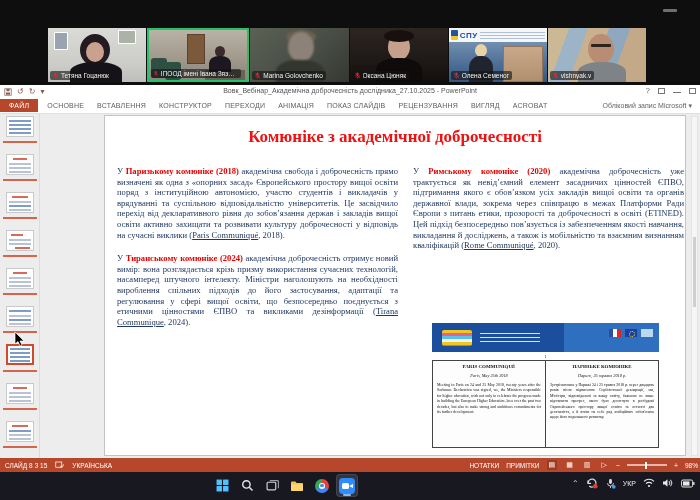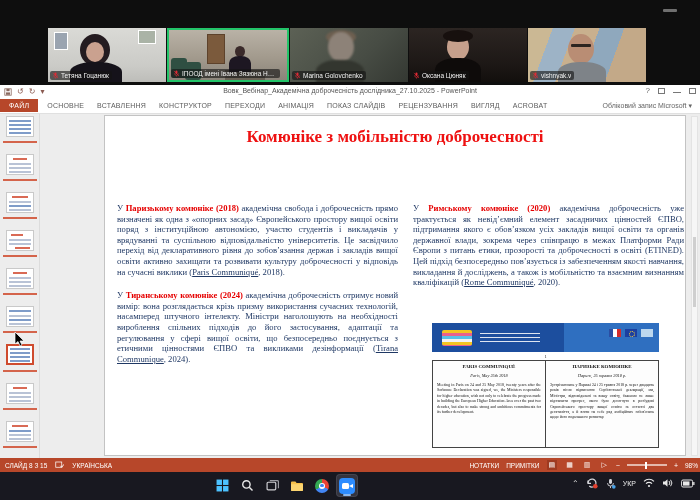--- a/index.html
+++ b/index.html
@@ -89,21 +89,21 @@
   .vthumb { position:absolute; left:1px; top:120px; width:3px; height:70px; background:#cfcfcf; }
 
   
   .slide { position:absolute; left:104px; top:1px; width:582px; height:341px; background:#fff; border:1px solid #c3c3c3; }
   .s-title { position:absolute; left:0; top:11px; width:100%; text-align:center;
              font-family:"Liberation Serif", serif; font-weight:bold; font-size:17px; color:#ee1111; }
   .col { position:absolute; top:50px; }
   .col.left { left:12px; width:281px; }
   .col.right { left:308px; width:271px; }
   .para { font-family:"Liberation Serif", serif; font-size:8.6px; line-height:10.6px;
-          color:#1f3864; text-align:justify;margin-top:37px; }
+          color:#1f3864; text-align:justify; }
   .para + .para { margin-top:13px; }
   .hl { color:#e60000; font-weight:bold; }
   .lnk { color:#1f3864; text-decoration:underline; cursor:pointer; }
 
   
   .docimg { position:absolute; left:19px; top:157px; width:227px; }
   .doc-banner { height:29px; background:linear-gradient(90deg,#1c4e9e 0 58%,#2f6fc0 58% 100%); position:relative; display:flex; align-items:center; }
   .ehea { margin-left:10px; width:30px; height:16px;
           background:repeating-linear-gradient(180deg,#f3c521 0 3px,#e8618c 3px 6px,#58c1e8 6px 9px,#f3f3f3 9px 12px); border-radius:2px; }
   .btext { margin-left:8px; width:60px; height:10px; background:repeating-linear-gradient(180deg,rgba(255,255,255,.85) 0 1.5px,transparent 1.5px 4px); }
@@ -220,20 +220,41 @@
           <svg width="7" height="7" viewBox="0 0 10 10">
               <rect x="3.6" y="0.8" width="2.8" height="4.8" rx="1.4" fill="#e02b35"></rect>
               <path d="M2.2 4.8a2.8 2.8 0 0 0 5.6 0" stroke="#e02b35" fill="none" stroke-width="0.9"></path>
               <line x1="5" y1="7.8" x2="5" y2="9.4" stroke="#e02b35" stroke-width="0.9"></line>
               <line x1="1.4" y1="1.2" x2="8.6" y2="8.6" stroke="#e02b35" stroke-width="0.9"></line>
             </svg>
           <span>Оксана Цюняк</span>
         </div>
       </div>
 
+      <div class="tile">
+        <div class="t5" style="position:absolute;inset:0;">
+          <div class="banner">
+            <div class="crest"></div>
+            <span class="spu">СПУ</span>
+            <div class="fine"></div>
+          </div>
+          <div class="bldg"></div>
+          <div class="head"></div>
+          <div class="torso"></div>
+        </div>
+        <div class="name-tag">
+          <svg width="7" height="7" viewBox="0 0 10 10">
+              <rect x="3.6" y="0.8" width="2.8" height="4.8" rx="1.4" fill="#e02b35"></rect>
+              <path d="M2.2 4.8a2.8 2.8 0 0 0 5.6 0" stroke="#e02b35" fill="none" stroke-width="0.9"></path>
+              <line x1="5" y1="7.8" x2="5" y2="9.4" stroke="#e02b35" stroke-width="0.9"></line>
+              <line x1="1.4" y1="1.2" x2="8.6" y2="8.6" stroke="#e02b35" stroke-width="0.9"></line>
+            </svg>
+          <span>Олена Семеног</span>
+        </div>
+      </div>
 
       <div class="tile">
         <div class="t6" style="position:absolute;inset:0;">
           <div class="head"></div>
           <div class="glasses"></div>
           <div class="torso"></div>
         </div>
         <div class="name-tag">
           <svg width="7" height="7" viewBox="0 0 10 10">
               <rect x="3.6" y="0.8" width="2.8" height="4.8" rx="1.4" fill="#e02b35"></rect>
@@ -351,21 +372,21 @@
             <div class="tl" style="top:16px"></div>
           </div>
         <div class="th-sep" style="top:332px"></div>
       </div>
 
       <svg class="cursor" style="left:14px; top:218px;" width="11" height="15" viewBox="0 0 11 15">
         <path d="M1 0 L1 12 L4 9.5 L6 14 L8 13 L6 9 L10 9 Z" fill="#000" stroke="#fff" stroke-width="0.7"></path>
       </svg>
 
       <div class="slide">
-        <div class="s-title">Комюніке з мобільністю доброчесності</div>
+        <div class="s-title">Комюніке з академічної доброчесності</div>
 
         <div class="col left">
           <p class="para"><span>У </span><span class="hl">Паризькому комюніке (2018)</span><span> академічна свобода і доброчесність прямо визначені як одна з «опорних засад» Європейського простору вищої освіти поряд з інституційною автономією, участю студентів і викладачів у врядуванні та суспільною відповідальністю університетів. Це засвідчило перехід від декларативного рівня до зобов’язання держав і закладів вищої освіти активно захищати та розвивати культуру доброчесності у відповідь на сучасні виклики (</span><span class="lnk">Paris Communiqué</span><span>, 2018).</span></p>
           <p class="para"><span>У </span><span class="hl">Тиранському комюніке (2024)</span><span> академічна доброчесність отримує новий вимір: вона розглядається крізь призму використання сучасних технологій, насамперед штучного інтелекту. Міністри наголошують на необхідності вироблення спільних підходів до його застосування, адаптації та регулювання у сфері вищої освіти, що безпосередньо поєднується з етичними цінностями ЄПВО та викликами дезінформації (</span><span class="lnk">Tirana Communique</span><span>, 2024).</span></p>
         </div>
 
         <div class="col right">
           <p class="para"><span>У </span><span class="hl">Римському комюніке (2020)</span><span> академічна доброчесність уже трактується як невід’ємний елемент засадничих цінностей ЄПВО, підтримання якого є обов’язком усіх закладів вищої освіти та органів державної влади, зокрема через співпрацю в межах Платформи Ради Європи з питань етики, прозорості та доброчесності в освіті (ETINED). Цей підхід безпосередньо пов’язується із забезпеченням якості навчання, викладання й досліджень, а також із мобільністю та взаємним визнанням кваліфікацій (</span><span class="lnk">Rome Communiqué</span><span>, 2020).</span></p>
 
           <div class="docimg">

